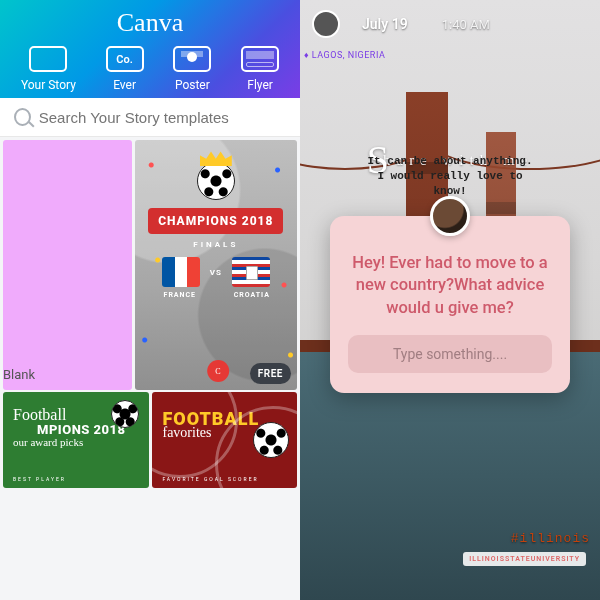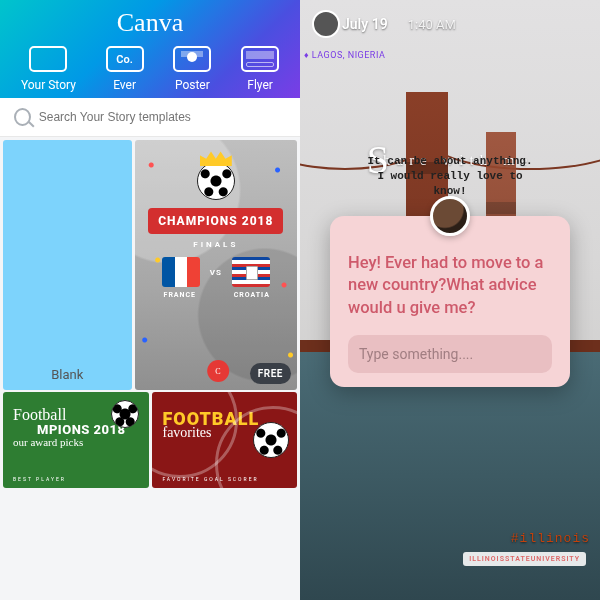--- a/index.html
+++ b/index.html
@@ -20,27 +20,27 @@
   .ti-poster { width: 28px; height: 36px; border: 2px solid #fff; border-radius: 3px; }
   .ti-poster::before { content:""; position:absolute; top:3px; left:6px; right:6px; height:6px; background:#fff; opacity:.4; }
   .ti-poster::after { content:""; position:absolute; top:50%; left:50%; width:10px; height:10px; background:#fff; border-radius:50%; transform:translate(-50%,-70%);}
   .ti-flyer { width: 28px; height: 36px; border: 2px solid #fff; border-radius: 3px; }
   .ti-flyer::before { content:""; position:absolute; top:3px; left:3px; right:3px; height:8px; background:#fff; opacity:.4; }
   .ti-flyer::after { content:""; position:absolute; top:14px; bottom:3px; left:3px; right:3px; border:1px solid rgba(255,255,255,.6); border-radius:2px;}
 
   .search-bar { display:flex; align-items:center; gap:8px; background:#fff; padding:10px 14px; border-bottom:1px solid #e8e8e8; }
   .search-bar .si { width:18px; height:18px; border:2px solid #aab0b7; border-radius:50%; position:relative; }
   .search-bar .si::after { content:""; position:absolute; width:8px; height:2px; background:#aab0b7; transform:rotate(45deg); right:-6px; bottom:-1px; }
-  .search-bar input { border:none; outline:none; font-size:12px; color:#666; width:100%; background:transparent; }
+  .search-bar input { border:none; outline:none; font-size:15px; color:#666; width:100%; background:transparent; }
 
   .templates { flex:1; background:#f4f5f7; padding:3px; overflow:hidden; }
   .trow { display:flex; gap:3px; }
 
   .tpl-card { position:relative; overflow:hidden; border-radius:3px; }
-  .tpl-blank { width:130px; height:250px; background:#7dd3fc; display:flex; align-items:flex-end; justify-content:center; padding-bottom: 8px; color:#555; font-size:13px; }
+  .tpl-blank { width:130px; height:250px; background:#f0abfc; display:flex; align-items:flex-end; padding-bottom: 8px; color:#555; font-size:13px; }
 
   
   .tpl-champ { width:164px; height:250px; background:#bdbdbd; background-image:
     radial-gradient(circle at 20% 20%, rgba(255,255,255,.25) 0 30%, transparent 31%),
     radial-gradient(circle at 80% 70%, rgba(0,0,0,.1) 0 30%, transparent 31%),
     linear-gradient(#bfbfbf, #a6a6a6 60%, #8f8f8f);
     position:relative; display:flex; flex-direction:column; align-items:center; color:#fff; padding:8px 6px 0;
   }
   .tpl-champ::before { 
     content:""; position:absolute; inset:0;
@@ -87,45 +87,45 @@
   .tpl-red { width:146px; height:96px; background:#8a1616; color:#fff; position:relative; padding:16px 10px; overflow:hidden;}
   .tpl-red::before { content:""; position:absolute; left:-30px; top:-30px; width:110px; height:110px; border:3px solid rgba(255,255,255,.3); border-radius:50%; }
   .tpl-red::after { content:""; position:absolute; right:-34px; bottom:-34px; width:110px; height:110px; border:3px solid rgba(255,255,255,.3); border-radius:50%; }
   .tpl-red .t-line1 { font-weight:900; font-size:18px; color:#ffca28; letter-spacing:1px; }
   .tpl-red .t-line2 { font-family:cursive; font-size:14px; color:#fff; margin-top:-4px; }
   .tpl-red .tiny { position:absolute; bottom:6px; left:10px; font-size:5px; letter-spacing:2px; color:#fff;}
   .soccer-sm2 { position:absolute; right:8px; top:50%; transform:translateY(-50%); width:36px; height:36px; }
 
   
   .right { width:300px; height:600px; position:relative; background:#fff; overflow:hidden; }
-  .story-header { position:absolute; top:0; left:0; right:0; z-index:10; padding:10px 12px; display:flex; align-items:center; gap:2px; color:#fff; text-shadow:0 1px 2px rgba(0,0,0,.5);}
+  .story-header { position:absolute; top:0; left:0; right:0; z-index:10; padding:10px 12px; display:flex; align-items:center; gap:22px; color:#fff; text-shadow:0 1px 2px rgba(0,0,0,.5);}
   .avatar-sm { width:28px; height:28px; border-radius:50%; background:#555; border:2px solid #fff; }
   .story-date { font-weight:600; font-size:14px; }
-  .story-time { font-size:13px; color:rgba(255,255,255,.85); margin-left:18px; font-weight:400;}
+  .story-time { font-size:13px; color:rgba(255,255,255,.85); margin-left:12px; font-weight:400;}
 
   .story-body { position:absolute; inset:0; overflow:hidden; }
   .sky { position:absolute; top:0; left:0; right:0; height:430px; background:linear-gradient(#e2e1e2 0%, #d8d7d7 60%, #cfcecd 100%); }
   
   .tower { position:absolute; width:42px; height:290px; background:linear-gradient(#8a3f28,#6e301e); }
   .tower::before, .tower::after { content:""; position:absolute; left:0; right:0; height:12px; background:rgba(0,0,0,.22); }
   .tower::before { top:70px; } .tower::after { top:160px; }
   .t1 { left:106px; top:92px; }
   .t2 { left:186px; top:132px; width:30px; height:210px; background:linear-gradient(#9a4a31,#79371f); opacity:.9;}
   .cable { position:absolute; border:2px solid #7b3722; border-top:none; border-bottom-left-radius: 100% 60px; border-bottom-right-radius: 100% 60px; height:70px; top:100px; }
   .c1 { left:-40px; width:170px; }
   .c2 { left:130px; width:200px; }
   .deck { position:absolute; left:0; right:0; top:340px; height:12px; background:#6d2f1c; }
   .water { position:absolute; left:0; right:0; top:352px; bottom:0; background:linear-gradient(#4a6b75 0%, #3d5a63 50%, #2f474f 100%);}
 
   .loc-tag { position:absolute; top:50px; left:4px; color:#7a3de6; font-size:9px; letter-spacing:.5px;}
   .share-title { position:absolute; top:128px; width:100%; text-align:center; font-family: Georgia, "Times New Roman", serif; color:#fff; letter-spacing:6px; font-size:15px; text-shadow: 0 1px 2px rgba(0,0,0,.4);}
   .share-title .cap { font-family: "Brush Script MT", cursive; font-size:40px; letter-spacing:0; display:inline-block; transform:translateY(8px); margin-right:-6px; text-shadow:0 1px 3px rgba(0,0,0,.4);}
   .share-sub { position:absolute; top:154px; width:100%; text-align:center; color:#222; font-family:"Courier New", monospace; font-size:11px; line-height:1.35; font-weight:600;}
 
-  .q-card { position:absolute; top:216px; left:30px; right:30px; background:#f6d4d6; border-radius:14px; padding:36px 18px 14px; box-shadow:0 6px 22px rgba(0,0,0,.28); }
+  .q-card { position:absolute; top:216px; left:30px; right:30px; background:#f6d4d6; border-radius:14px; padding:36px 18px 20px; box-shadow:0 6px 22px rgba(0,0,0,.28); text-align:center;}
   .q-avatar { position:absolute; top:-20px; left:50%; transform:translateX(-50%); width:40px; height:40px; border-radius:50%; background:radial-gradient(circle at 35% 30%, #6b4a35 0 55%, #2b1f17 60%); border:3px solid #fff; box-shadow:0 2px 6px rgba(0,0,0,.25);}
   .q-text { color:#ce5a6b; font-size:16.5px; font-weight:500; line-height:1.35; }
   .q-input { margin-top:16px; background:#e9bfc2; color:#a17e82; border-radius:10px; padding:11px; font-size:14px;}
 
   .hashtag { position:absolute; right:10px; bottom:54px; color:#c2410c; font-family:Liberation Mono, monospace; font-size:13px; letter-spacing:1px; text-shadow:0 1px 2px rgba(0,0,0,.6);}
   .uni-tag { position:absolute; right:14px; bottom:34px; background:rgba(255,255,255,.88); color:#d66; font-size:7px; letter-spacing:1px; padding:3px 6px; border-radius:3px; font-weight:600;}
 
   
   .left .type-row .type-item:first-child .label,
   .left .type-row .type-item:last-child .label { white-space:nowrap; }

